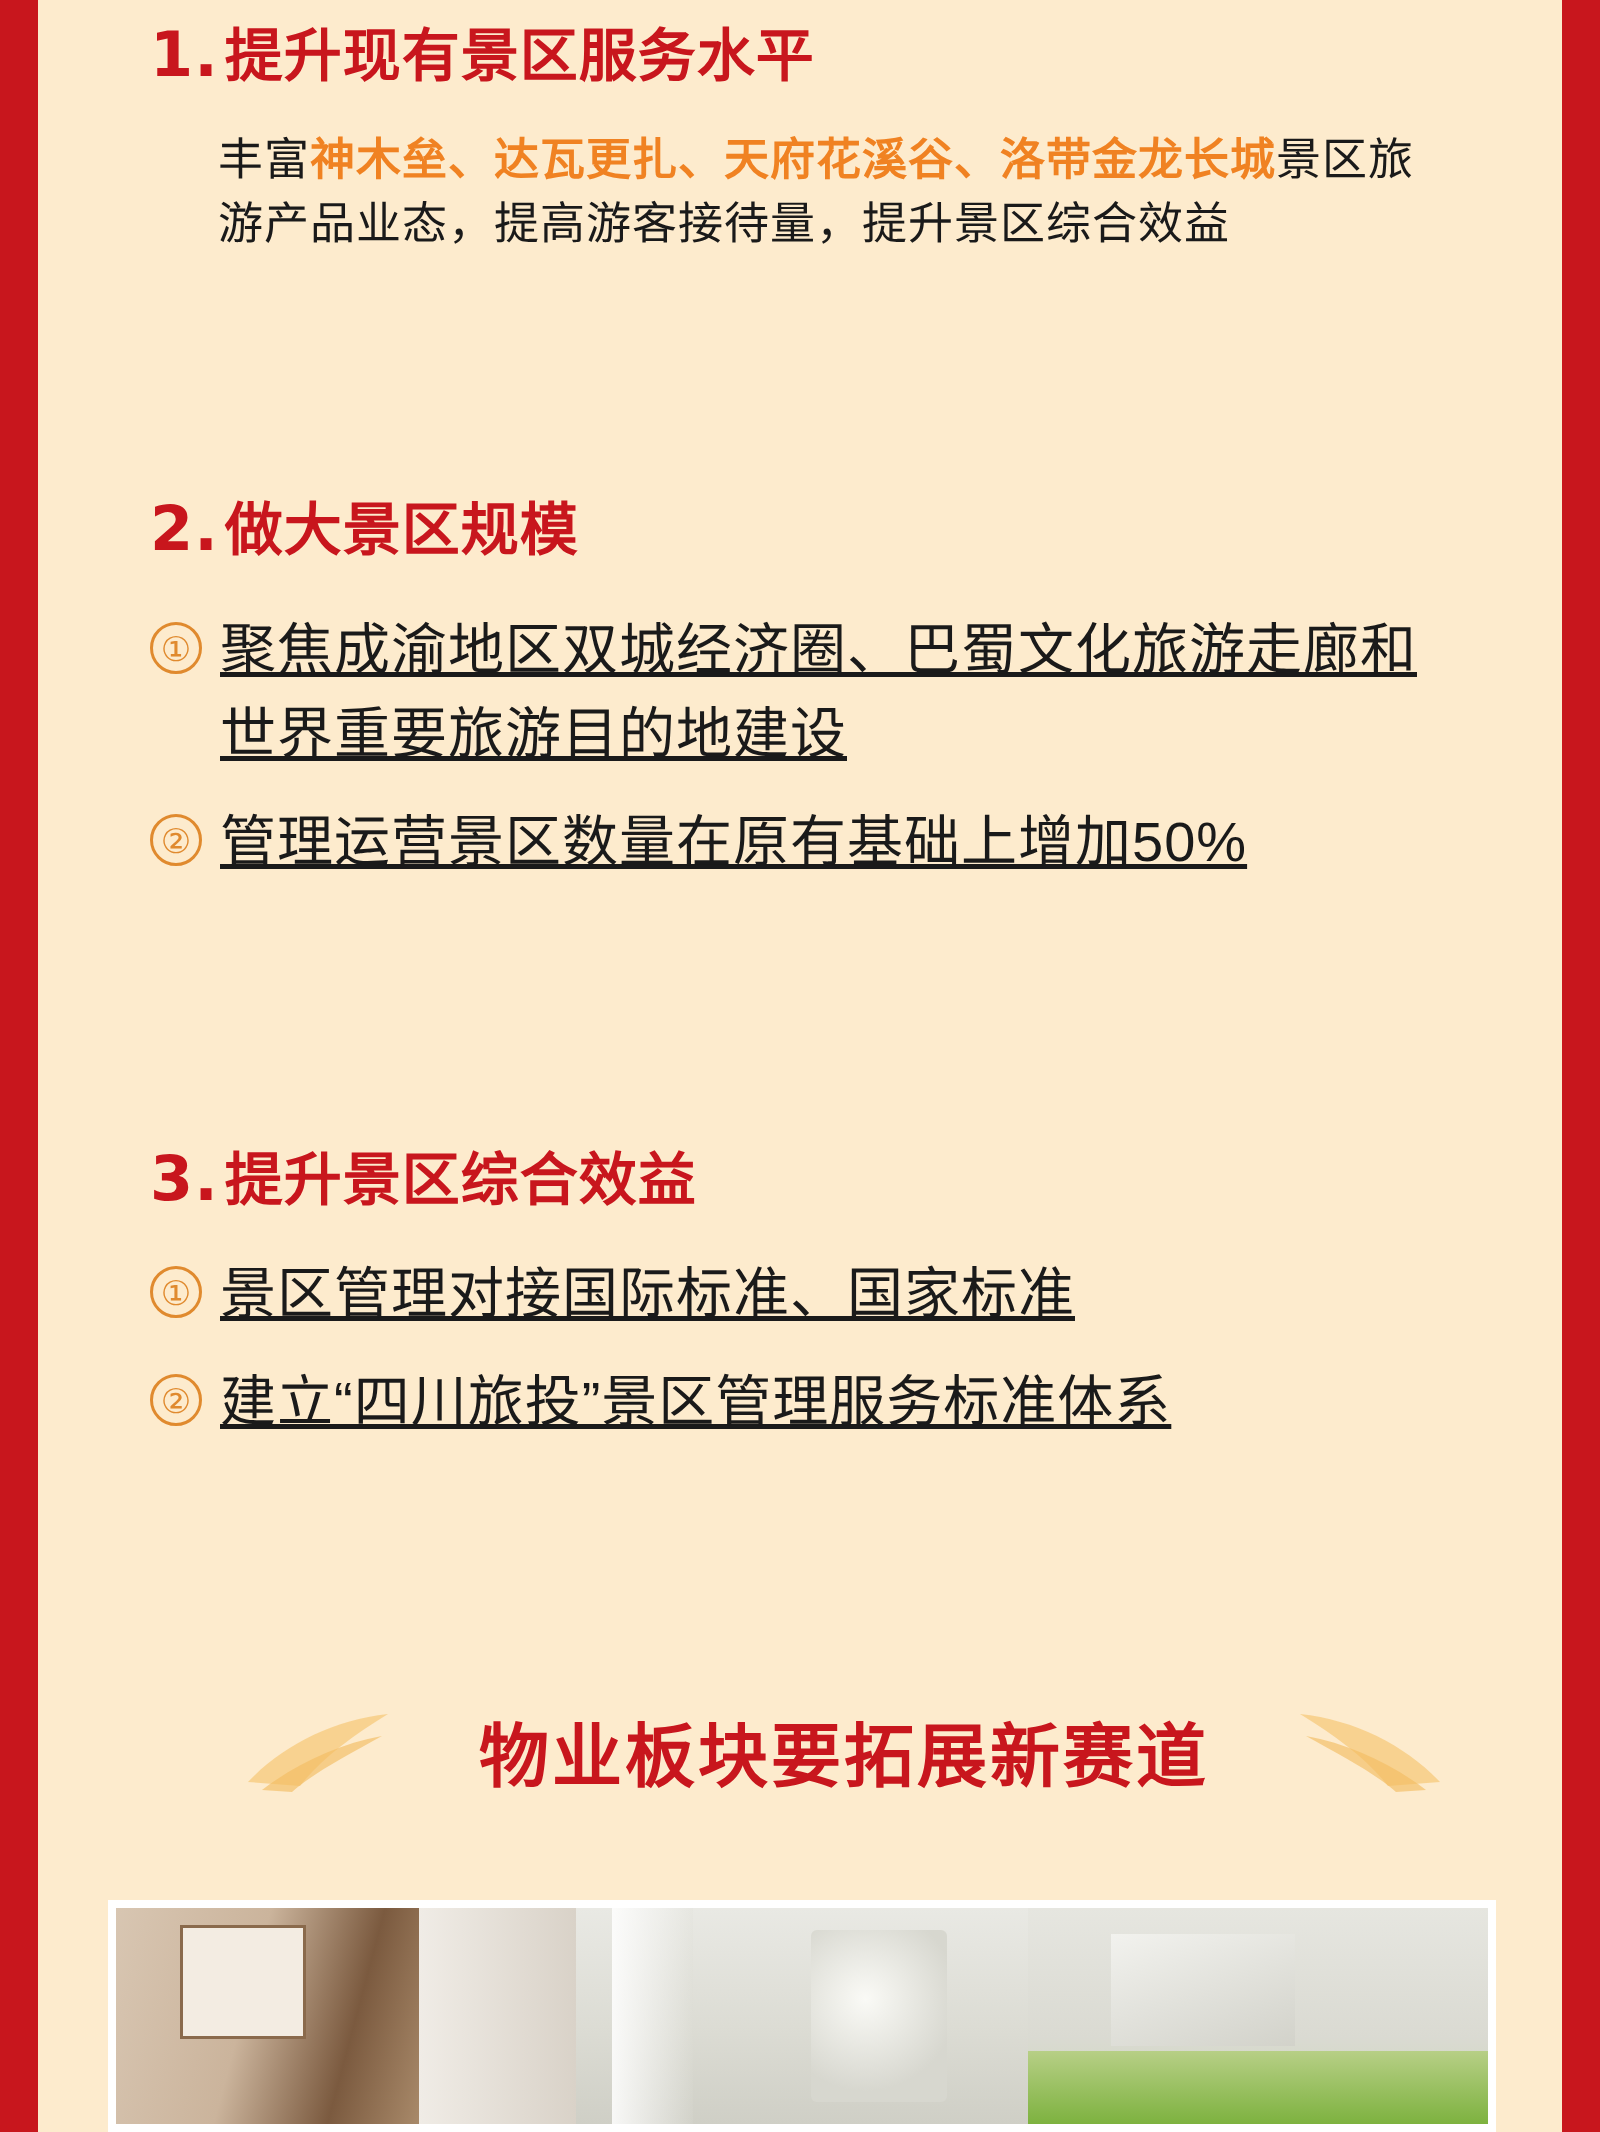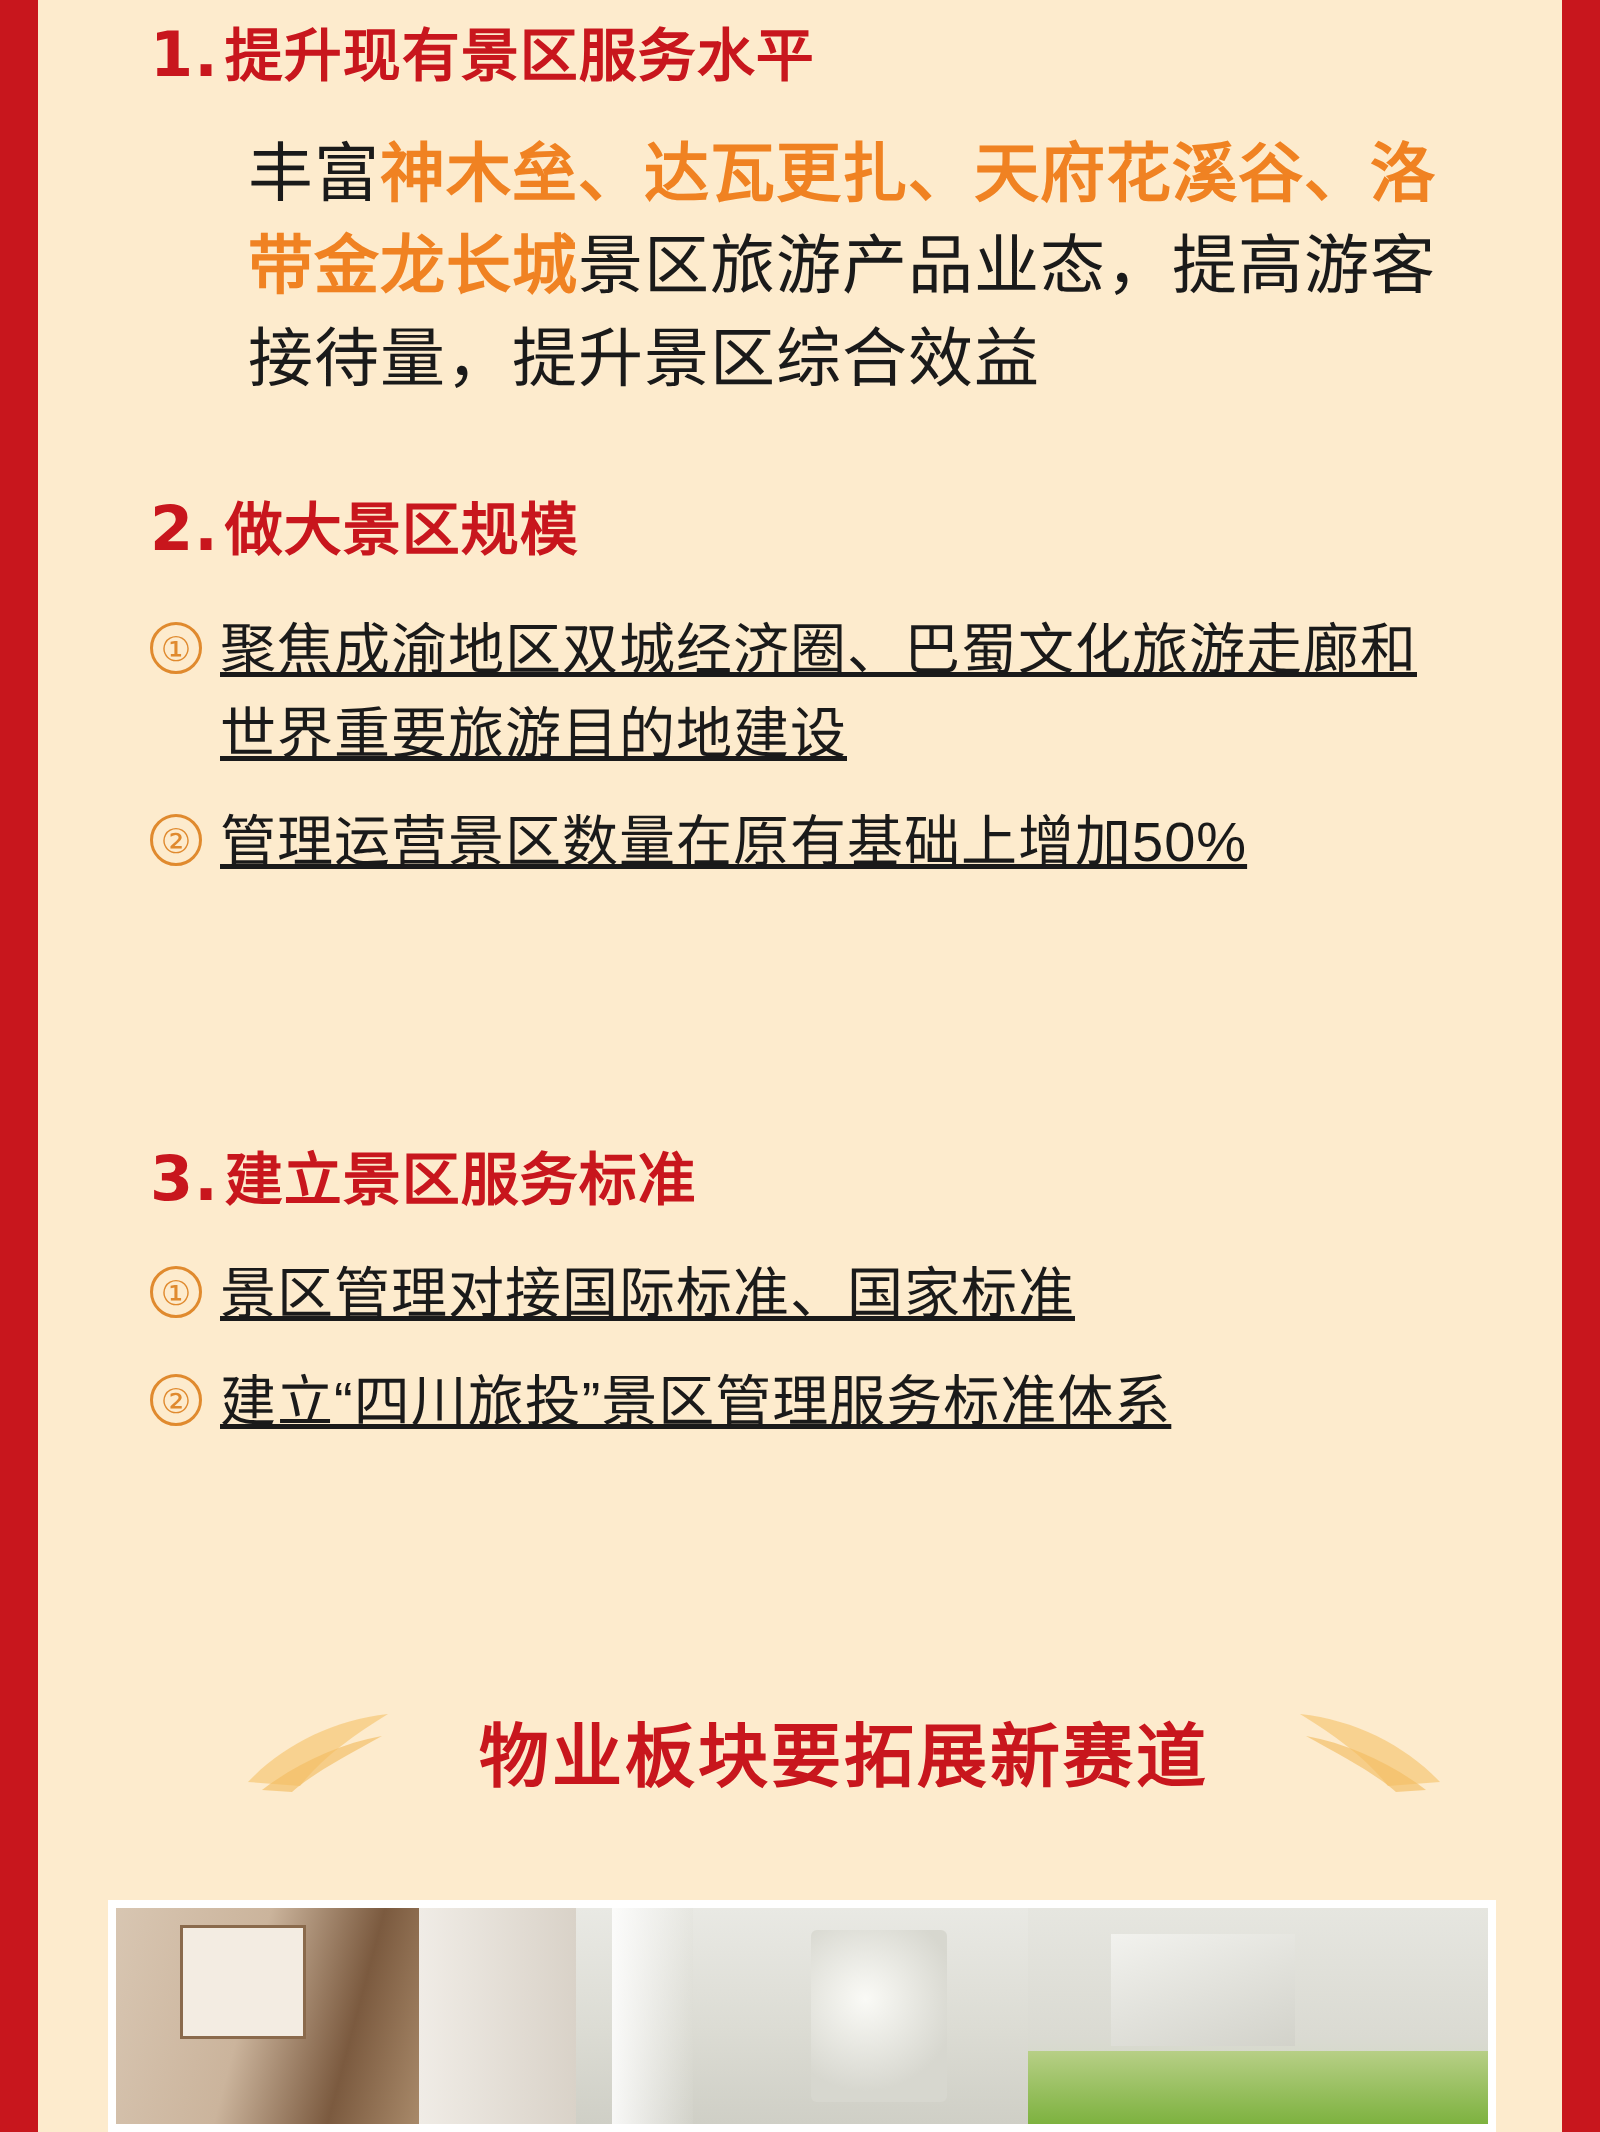--- a/index.html
+++ b/index.html
@@ -59,24 +59,24 @@
     text-align: right;
   }
 
   .sec1 { position: absolute; left: 112px; top: 16px; }
   .sec2 { position: absolute; left: 112px; top: 490px; }
   .sec3 { position: absolute; left: 112px; top: 1140px; }
 
   
   .para1 {
     position: absolute;
-    left: 210px;
+    left: 180px;
     top: 128px;
     width: 1230px;
-    font-size: 65px;
+    font-size: 45px;
     line-height: 1.42;
     color: #1a1a1a;
     letter-spacing: 1px;
   }
   .hl {
     color: #f08222;
     font-weight: bold;
   }
 
   
@@ -230,21 +230,21 @@
       <span class="sub-text" style="width:1200px">聚焦成渝地区双城经济圈、巴蜀文化旅游走廊和世界重要旅游目的地建设</span>
     </div>
 
     <div class="sub-item s2i2">
       <span class="circ">②</span>
       <span class="sub-text" style="width:1180px">管理运营景区数量在原有基础上增加50%</span>
     </div>
 
     <div class="sec-head sec3">
       <span class="sec-num">3.</span>
-      <span class="sec-title">建立景区服务标准</span>
+      <span class="sec-title">提升景区综合效益</span>
     </div>
 
     <div class="sub-item s3i1">
       <span class="circ">①</span>
       <span class="sub-text">景区管理对接国际标准、国家标准</span>
     </div>
 
     <div class="sub-item s3i2">
       <span class="circ">②</span>
       <span class="sub-text">建立“四川旅投”景区管理服务标准体系</span>

